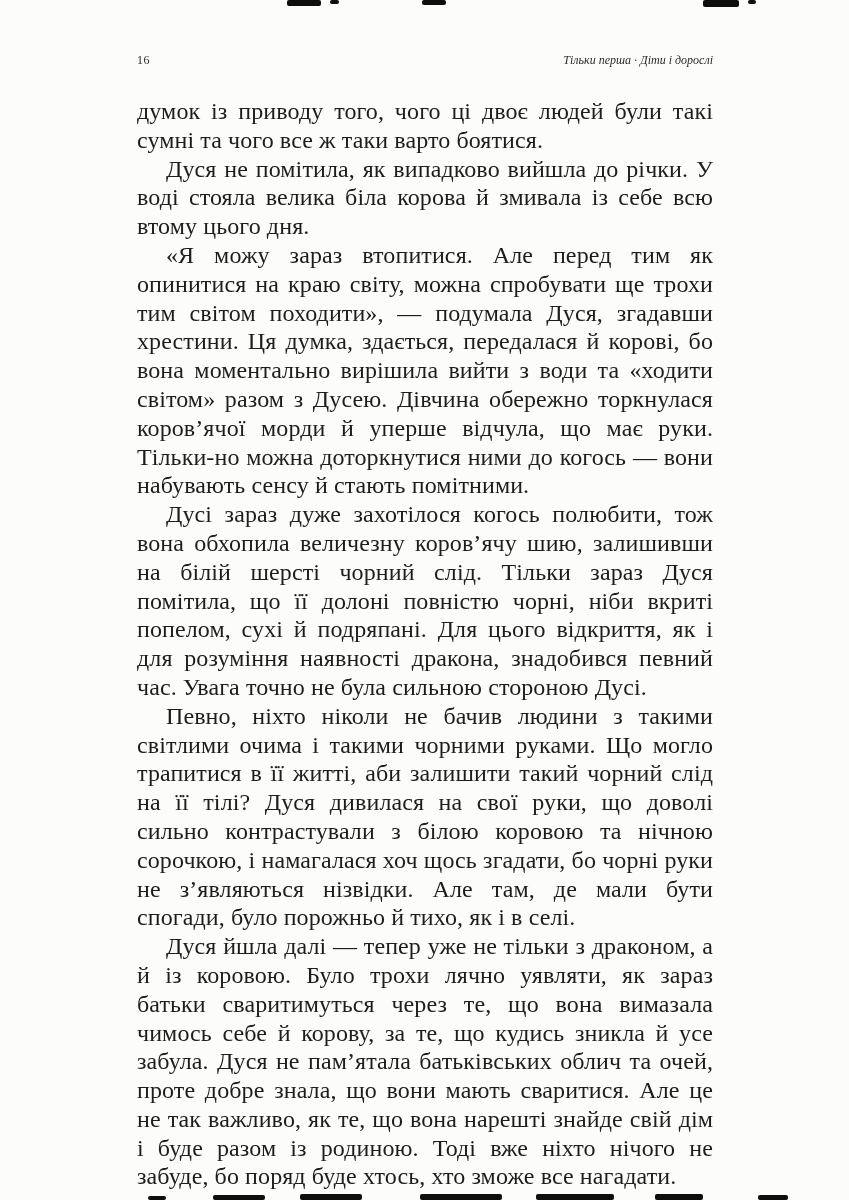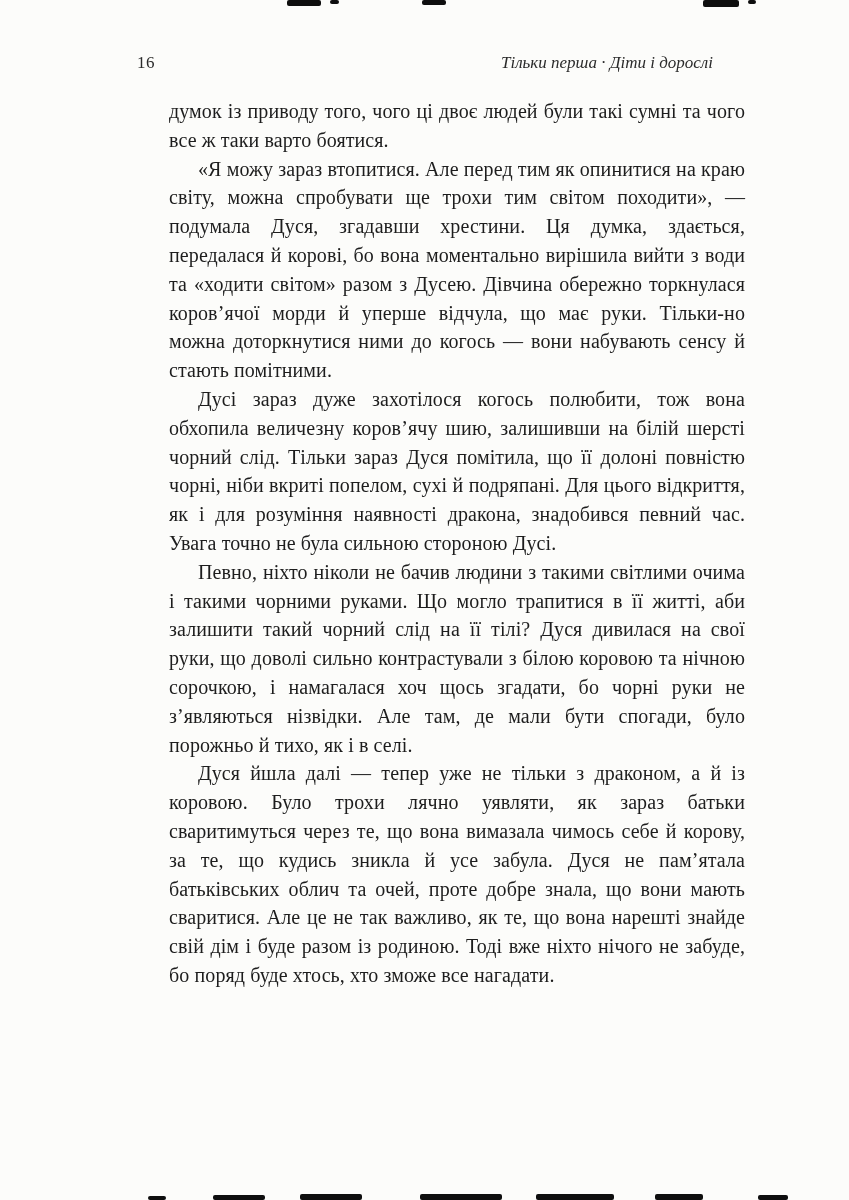--- a/index.html
+++ b/index.html
@@ -14,35 +14,34 @@
     overflow: hidden;
   }
   .header-row {
     position: absolute;
     top: 53px;
     left: 137px;
     width: 576px;
     display: flex;
     justify-content: space-between;
     align-items: baseline;
-    font-size: 17px;
+    font-size: 12px;
     color: #2b2b2b;
   }
   .page-number { letter-spacing: 0.5px; }
   .running-head { font-style: italic; }
   .body-text {
     position: absolute;
     top: 97px;
     left: 137px;
     width: 576px;
-    font-size: 20px;
+    font-size: 24px;
     line-height: 28.8px;
     text-align: justify;
     letter-spacing: 0.1px;
-    margin-left: 32px;
   }
   .body-text p { margin: 0; padding: 0; }
   .body-text p.indent { text-indent: 29px; }
   .artifact {
     position: absolute;
     background: #0e0e0e;
     border-radius: 2px;
   }
 </style>
 </head>
@@ -50,20 +49,21 @@
 
 <div>
 
   <div class="header-row">
     <span class="page-number">16</span>
     <span class="running-head">Тільки перша · Діти і дорослі</span>
   </div>
 
   <div class="body-text">
     <p>думок із приводу того, чого ці двоє людей були такі сумні та чого все ж таки варто боятися.</p>
+    <p class="indent">Дуся не помітила, як випадково вийшла до річки. У воді стояла велика біла корова й змивала із себе всю втому цього дня.</p>
     <p class="indent">«Я можу зараз втопитися. Але перед тим як опинитися на краю світу, можна спробувати ще трохи тим світом походити», — подумала Дуся, згадавши хрестини. Ця думка, здається, передалася й корові, бо вона моментально вирішила вийти з води та «ходити світом» разом з Дусею. Дівчина обережно торкнулася коров’ячої морди й уперше відчула, що має руки. Тільки-но можна доторкнутися ними до когось — вони набувають сенсу й стають помітними.</p>
     <p class="indent">Дусі зараз дуже захотілося когось полюбити, тож вона обхопила величезну коров’ячу шию, залишивши на білій шерсті чорний слід. Тільки зараз Дуся помітила, що її долоні повністю чорні, ніби вкриті попелом, сухі й подряпані. Для цього відкриття, як і для розуміння наявності дракона, знадобився певний час. Увага точно не була сильною стороною Дусі.</p>
     <p class="indent">Певно, ніхто ніколи не бачив людини з такими світлими очима і такими чорними руками. Що могло трапитися в її житті, аби залишити такий чорний слід на її тілі? Дуся дивилася на свої руки, що доволі сильно контрастували з білою коровою та нічною сорочкою, і намагалася хоч щось згадати, бо чорні руки не з’являються нізвідки. Але там, де мали бути спогади, було порожньо й тихо, як і в селі.</p>
     <p class="indent">Дуся йшла далі — тепер уже не тільки з драконом, а й із коровою. Було трохи лячно уявляти, як зараз батьки сваритимуться через те, що вона вимазала чимось себе й корову, за те, що кудись зникла й усе забула. Дуся не пам’ятала батьківських облич та очей, проте добре знала, що вони мають сваритися. Але це не так важливо, як те, що вона нарешті знайде свій дім і буде разом із родиною. Тоді вже ніхто нічого не забуде, бо поряд буде хтось, хто зможе все нагадати.</p>
   </div>
 
   <div class="artifact" style="left:287px; top:0; width:34px; height:6px;"></div>
   <div class="artifact" style="left:330px; top:0; width:9px; height:4px;"></div>
   <div class="artifact" style="left:422px; top:0; width:24px; height:5px;"></div>
   <div class="artifact" style="left:703px; top:0; width:36px; height:7px;"></div>

